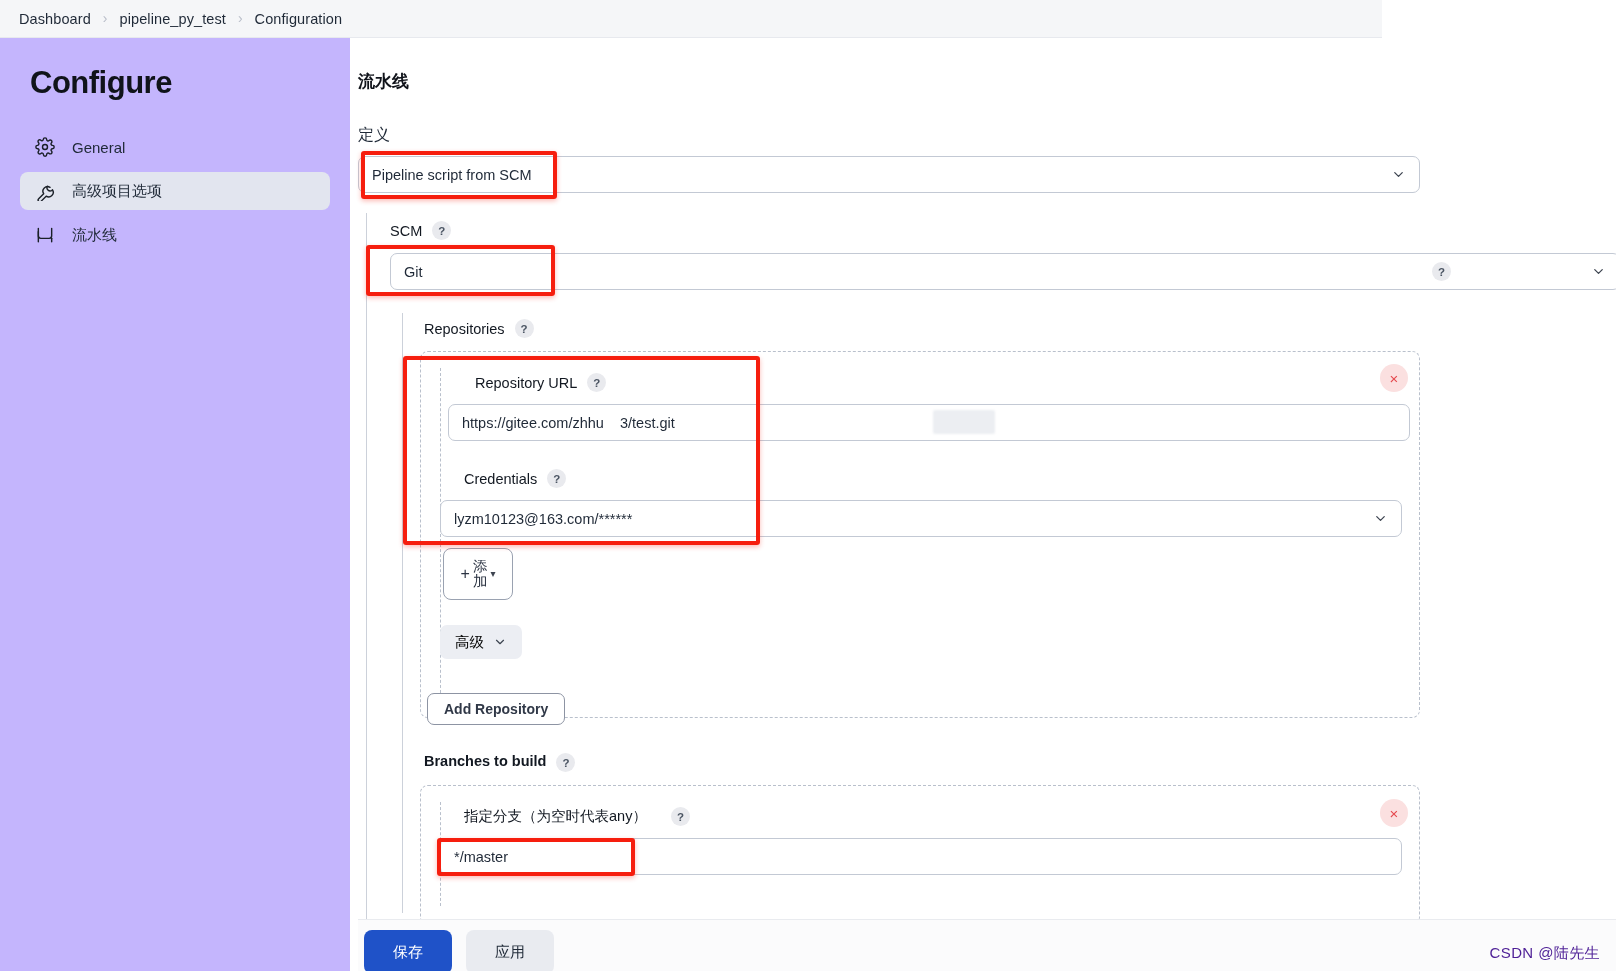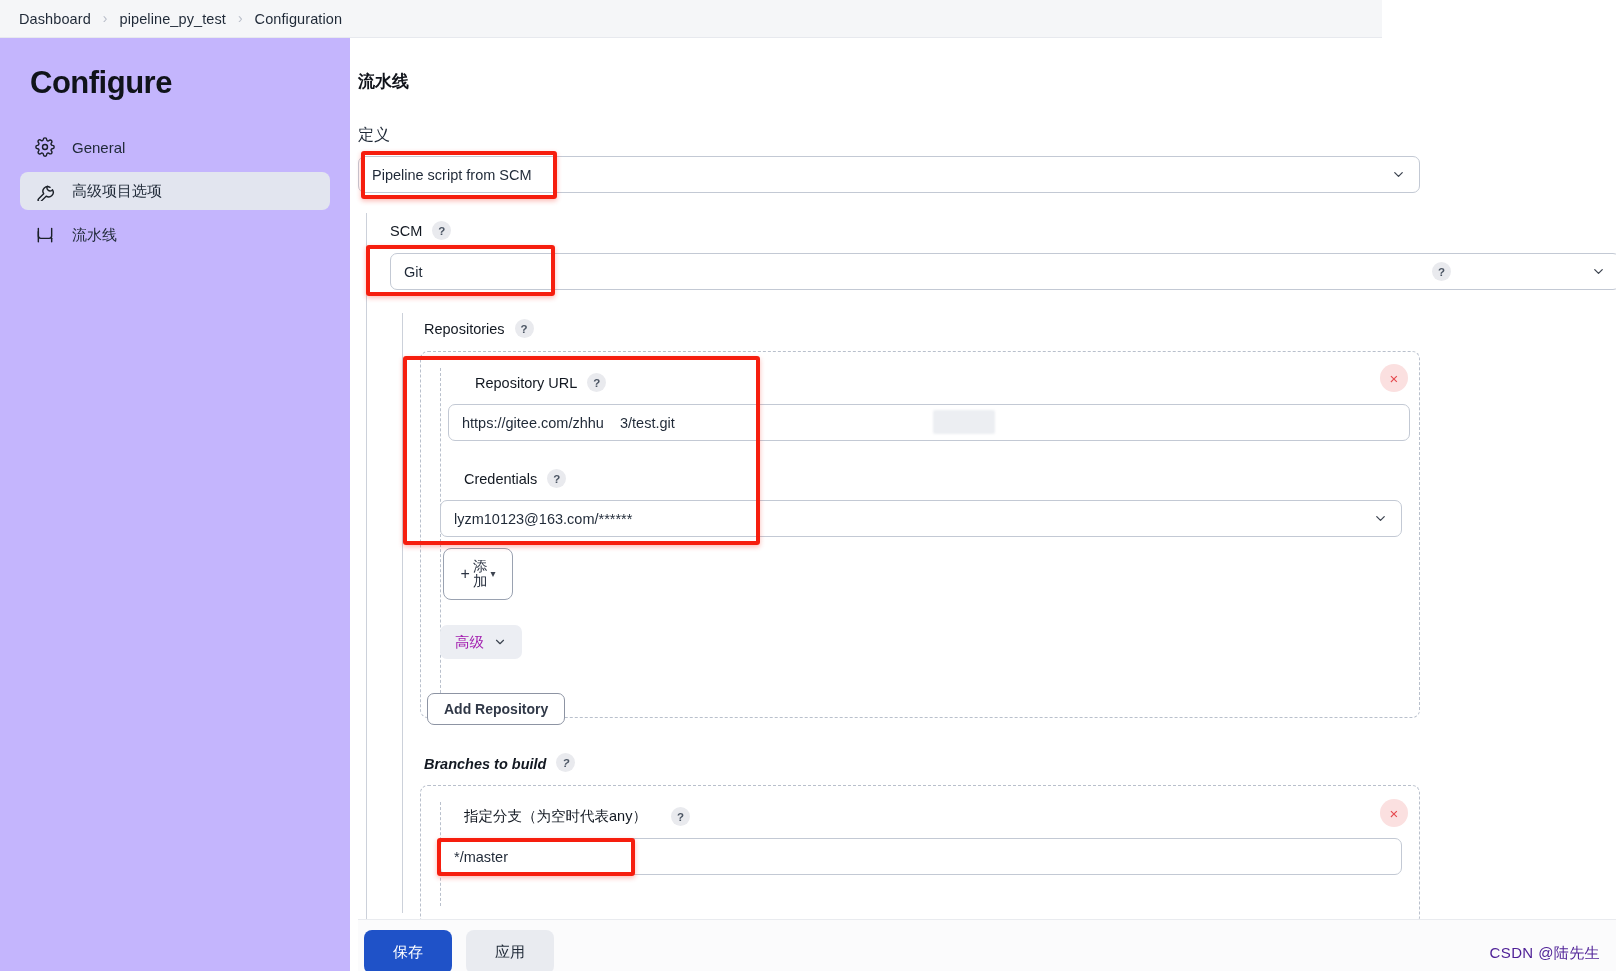--- a/index.html
+++ b/index.html
@@ -90,21 +90,21 @@
   }
   .btn-outline { border:1px solid #8d94a3; background:#fff; color:#303847; font-weight:700; padding:0 16px; height:32px; }
   .btn-add {
     border:1px solid #9aa2b1; background:#fff; color:#2b3342;
     width:70px; height:52px; border-radius:8px;
     gap:3px; padding:0 6px;
   }
   .btn-add .plus { font-size:16px; color:#2b3342; line-height:1; }
   .btn-add .cn { font-size:14.5px; line-height:1.05; text-align:center; }
   .btn-soft {
-    background:#eceef3; color:#a21caf; border:none;
+    background:#eceef3; color:#000000; border:none;
     height:34px; padding:0 15px; gap:9px; border-radius:7px; font-size:14.5px;
   }
 
   
   .footer-bar {
     position:absolute; left:358px; bottom:0; width:1258px; height:52px;
     background:#fbfbfc; border-top:1px solid #e9ebef;
     display:flex; align-items:flex-start; padding-left:3px; padding-top:10px; gap:14px;
   }
   .btn-primary { background:#1f52c8; color:#fff; border:none; height:44px; min-width:88px; font-size:15px; border-radius:8px; }
@@ -255,21 +255,21 @@
       <span>高级</span>
       <span class="caret">
         <svg width="14" height="14" viewBox="0 0 24 24" fill="none" stroke="#3d4450" stroke-width="2" stroke-linecap="round" stroke-linejoin="round">
             <polyline points="6 9 12 15 18 9"></polyline>
           </svg>
       </span>
     </button>
 
     <button class="btn btn-outline" style="position:absolute;left:69px;top:655px;">Add Repository</button>
 
-    <div style="position:absolute;left:66px;top:715px;display:flex;align-items:flex-end;gap:10px;font-style:italic;">
+    <div style="position:absolute;left:66px;top:715px;display:flex;align-items:flex-start;gap:10px;">
       <span class="lbl-strong" style="font-weight:700;">Branches to build</span>
       <span class="help">?</span>
     </div>
 
     <div class="dashed" style="left:62px;top:747px;width:1000px;height:140px;"></div>
     <div class="dashed-inner" style="left:82px;top:764px;height:104px;"></div>
     <button class="del-btn" style="left:1022px;top:761px;">×</button>
 
     <div style="position:absolute;left:106px;top:769px;display:flex;align-items:center;gap:24px;">
       <span class="lbl-strong">指定分支（为空时代表any）</span>

